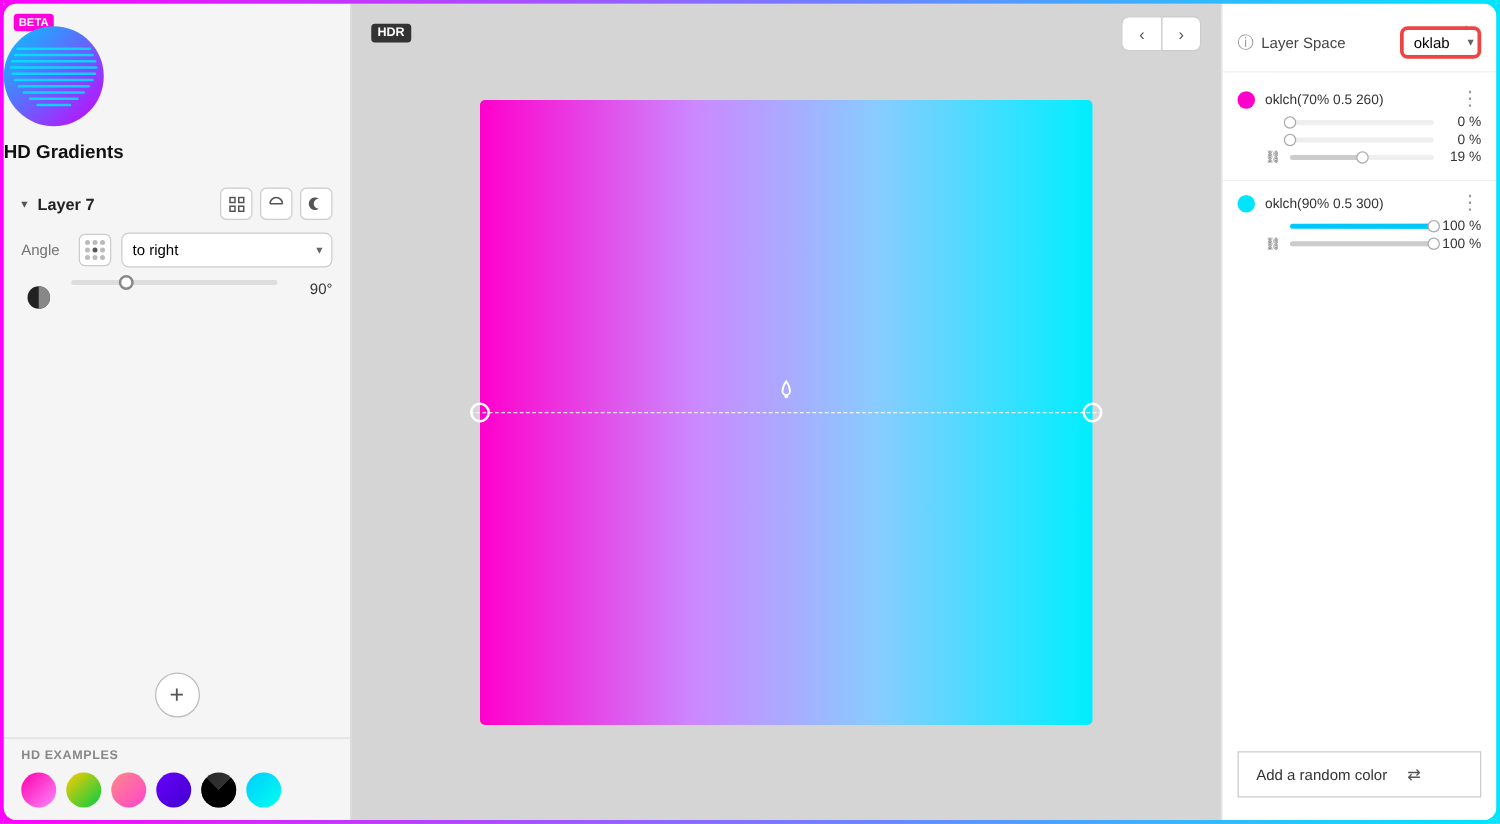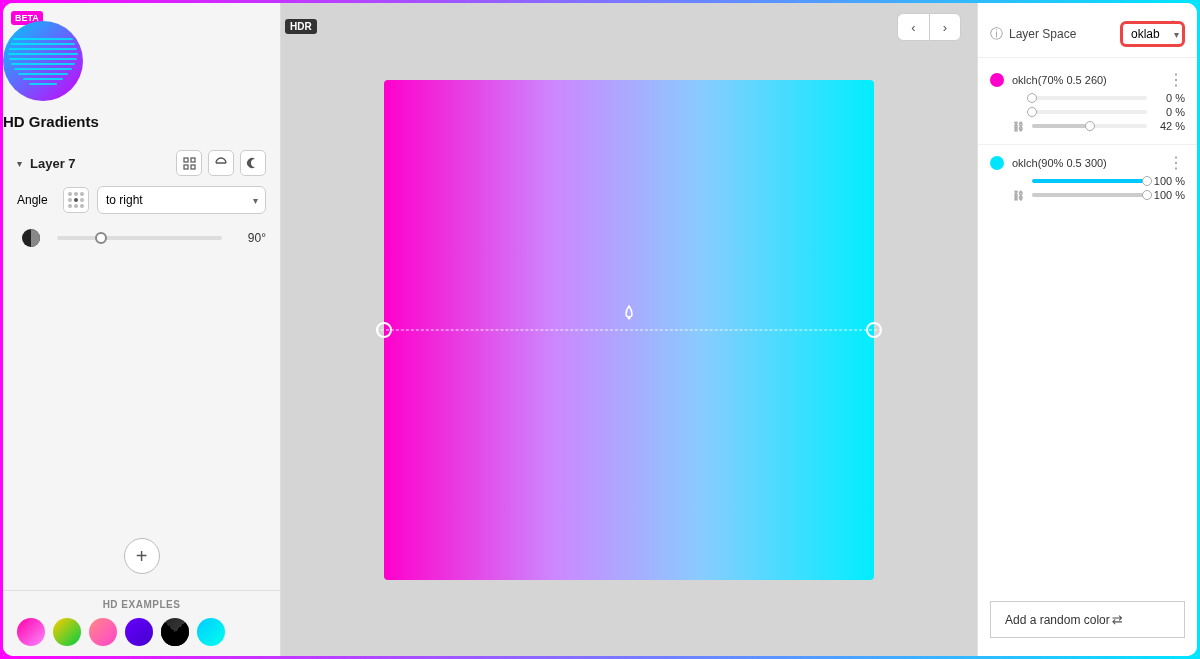--- a/index.html
+++ b/index.html
@@ -138,21 +138,21 @@
     
     .angle-row {
       display: flex;
       align-items: center;
       gap: 8px;
       margin-bottom: 10px;
     }
 
     .angle-label {
       font-size: 12px;
-      color: #000000;
+      color: #737373;
       width: 38px;
     }
 
     .dot-grid {
       width: 26px;
       height: 26px;
       display: grid;
       grid-template-columns: repeat(3, 1fr);
       gap: 2px;
       padding: 4px;
@@ -191,21 +191,21 @@
       top: 50%;
       transform: translateY(-50%);
       pointer-events: none;
       font-size: 10px;
       color: #666;
     }
 
     
     .angle-slider-row {
       display: flex;
-      align-items: center;
+      align-items: flex-start;
       gap: 8px;
       margin-bottom: 8px;
     }
 
     .angle-icon {
       width: 28px;
       height: 28px;
       display: flex;
       align-items: center;
       justify-content: center;
@@ -251,21 +251,20 @@
       padding: 8px 14px 10px;
       border-top: 1px solid #ddd;
     }
 
     .hd-label {
       font-size: 10px;
       font-weight: 600;
       color: #888;
       letter-spacing: 0.05em;
       margin-bottom: 8px;
-      text-align: center;
     }
 
     .example-swatches {
       display: flex;
       gap: 8px;
       align-items: center;
     }
 
     .swatch {
       width: 28px;
@@ -280,21 +279,21 @@
       background: #d5d5d5;
       display: flex;
       align-items: center;
       justify-content: center;
       position: relative;
     }
 
     .hdr-badge {
       position: absolute;
       top: 16px;
-      left: 4px;
+      left: 16px;
       background: #333;
       color: white;
       font-size: 10px;
       font-weight: 700;
       padding: 2px 5px;
       border-radius: 3px;
     }
 
     .nav-arrows {
       position: absolute;
@@ -492,21 +491,21 @@
       margin: 16px 12px 8px;
       padding: 10px 14px;
       background: white;
       border: 1.5px solid #ccc;
       border-radius: 0;
       font-size: 12px;
       color: #333;
       cursor: pointer;
       display: flex;
       align-items: center;
-      gap: 2px;
+      gap: 16px;
       font-weight: 500;
     }
 
     .shuffle-icon {
       color: #555;
       font-size: 13px;
     }
 
     
     .gradient-canvas {
@@ -727,21 +726,21 @@
           </div>
           <span class="color-value">0 %</span>
         </div>
 
         <div class="color-slider-row">
           <span class="link-icon" style="color:#555;font-size:10px;">⛓</span>
           <div class="color-slider-track">
             <div class="color-slider-fill" style="width:50%;"></div>
             <div class="color-slider-thumb" style="left:calc(50% - 5px);"></div>
           </div>
-          <span class="color-value">42 %</span>
+          <span class="color-value">19 %</span>
         </div>
       </div>
 
       <div class="stop-separator"></div>
 
       <div class="color-stop-item">
         <div class="color-stop-header">
           <div class="color-dot" style="background:#00e5ff;"></div>
           <span class="color-name">oklch(90% 0.5 300)</span>
           <span class="more-btn">⋮</span>

